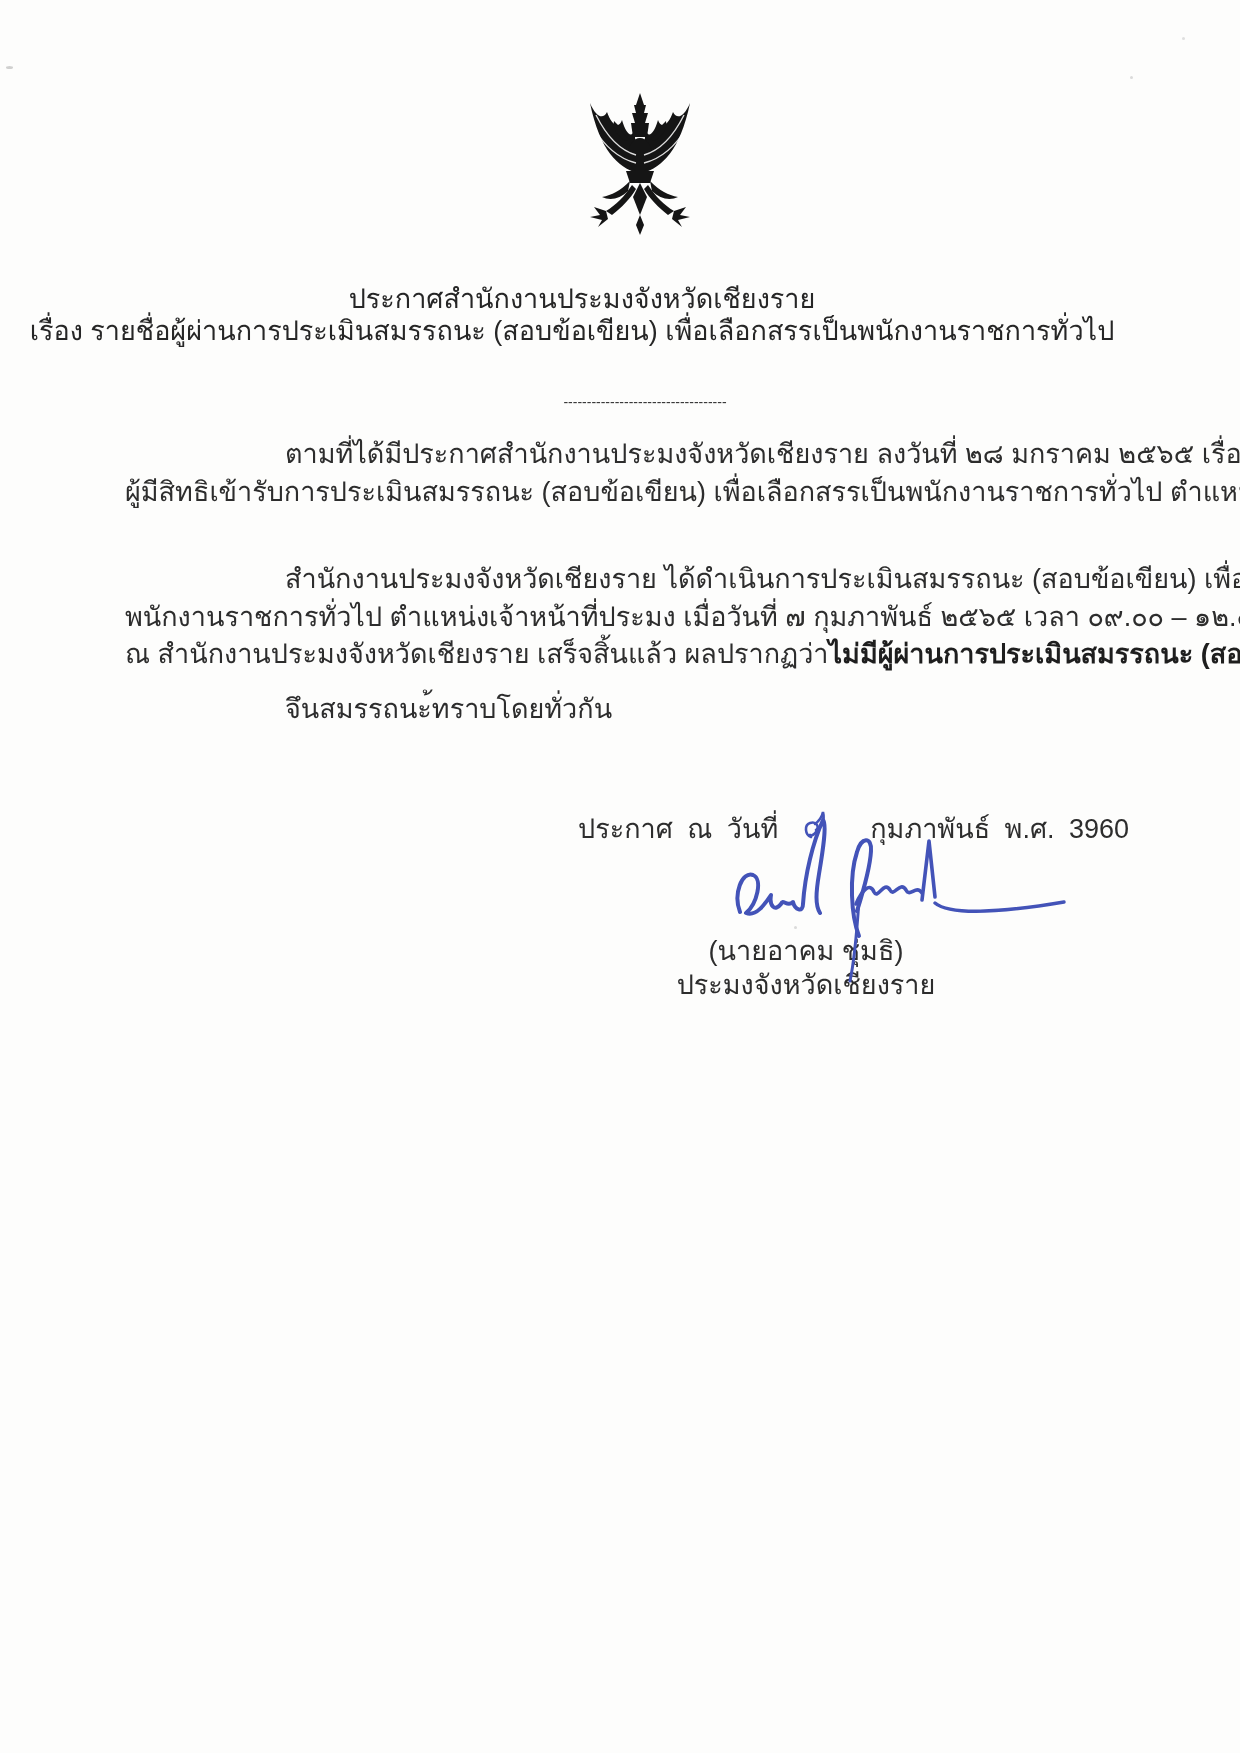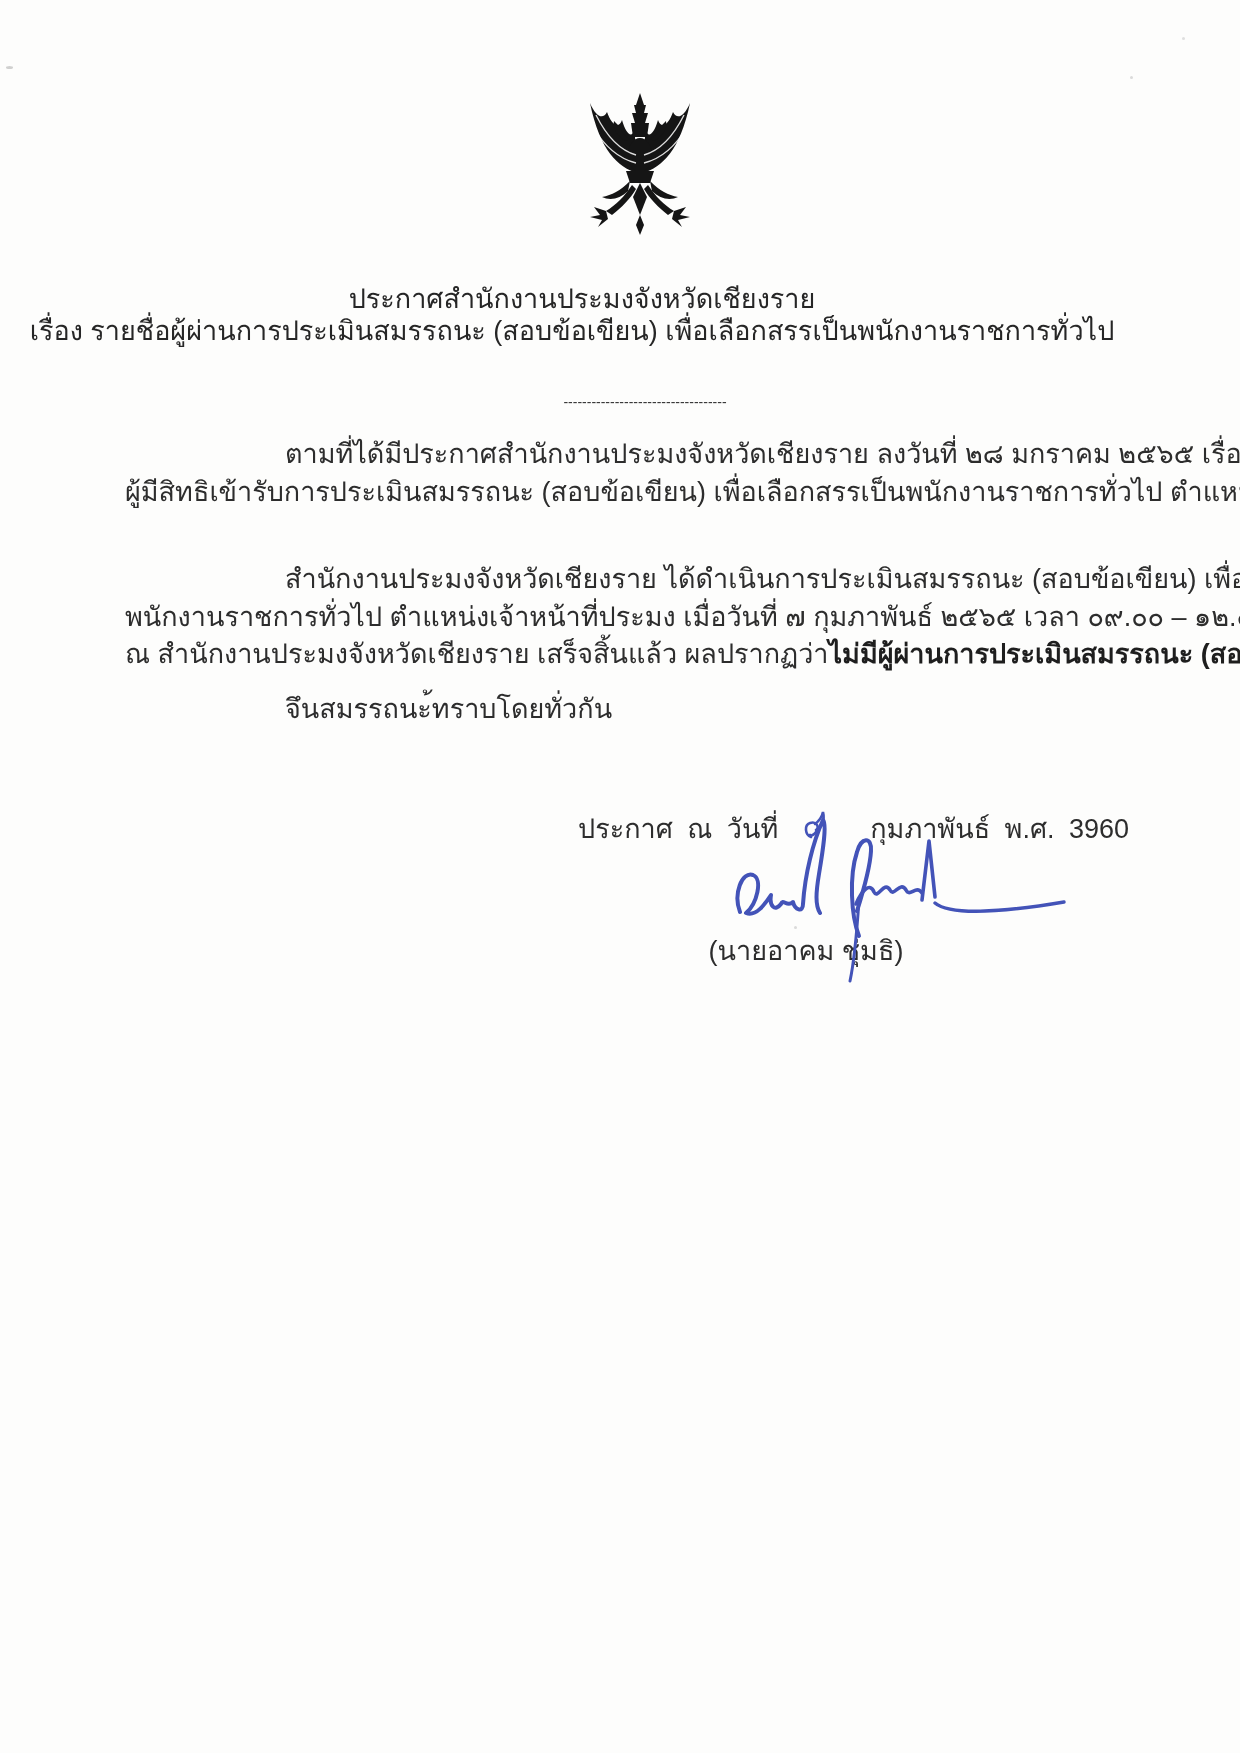--- a/index.html
+++ b/index.html
@@ -95,19 +95,20 @@
       <path stroke-width="4" d="M22 104 C15 86 24 63 35 67 C45 71 39 96 28 105 C38 109 47 96 53 87 C51 98 57 104 63 96 C65 90 69 100 75 94 C77 102 85 105 85 96 C87 66 95 34 105 12 C109 16 105 42 101 66 C98 84 97 97 102 105"></path>
       <path stroke-width="4" d="M141 128 C133 108 131 68 139 44 C143 29 154 28 153 43 C152 61 145 84 139 103"></path>
       <path stroke-width="3.6" d="M138 96 C144 82 152 74 156 84 C160 92 166 72 172 82 C176 90 182 72 188 82 C192 90 198 76 204 85"></path>
       <path stroke-width="3.6" d="M204 92 L211 33 L217 89"></path>
       <path stroke-width="3.4" d="M217 95 C231 107 281 105 346 94"></path>
       <path stroke-width="3" d="M141 92 C139 122 137 150 132 173"></path>
     </g>
   </svg>
 
   <div class="abs centered" style="left:806px;top:929px;z-index:2;">(นายอาคม ชุ่มธิ)</div>
+  <div class="abs centered" style="left:806px;top:963px;">ประมงจังหวัดเชียงราย</div>
 
   <div class="artifact" style="left:6px;top:66px;width:7px;height:3px;opacity:.45;"></div>
   <div class="artifact" style="left:1130px;top:76px;width:3px;height:3px;opacity:.35;"></div>
   <div class="artifact" style="left:1182px;top:37px;width:3px;height:3px;opacity:.3;"></div>
   <div class="artifact" style="left:794px;top:926px;width:3px;height:3px;opacity:.35;"></div>
 
 </div>
 
 </body></html>

